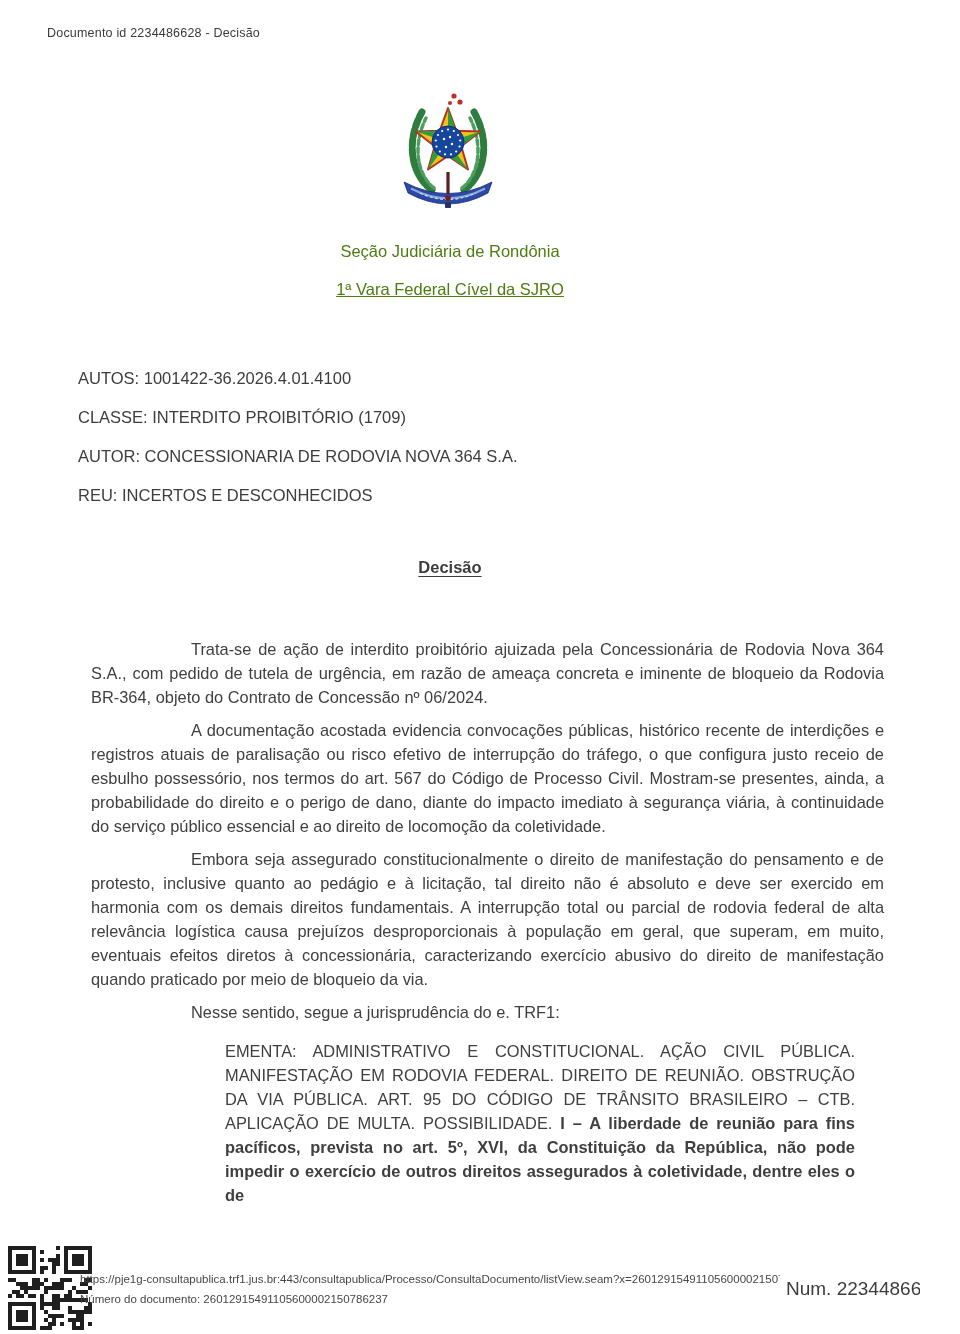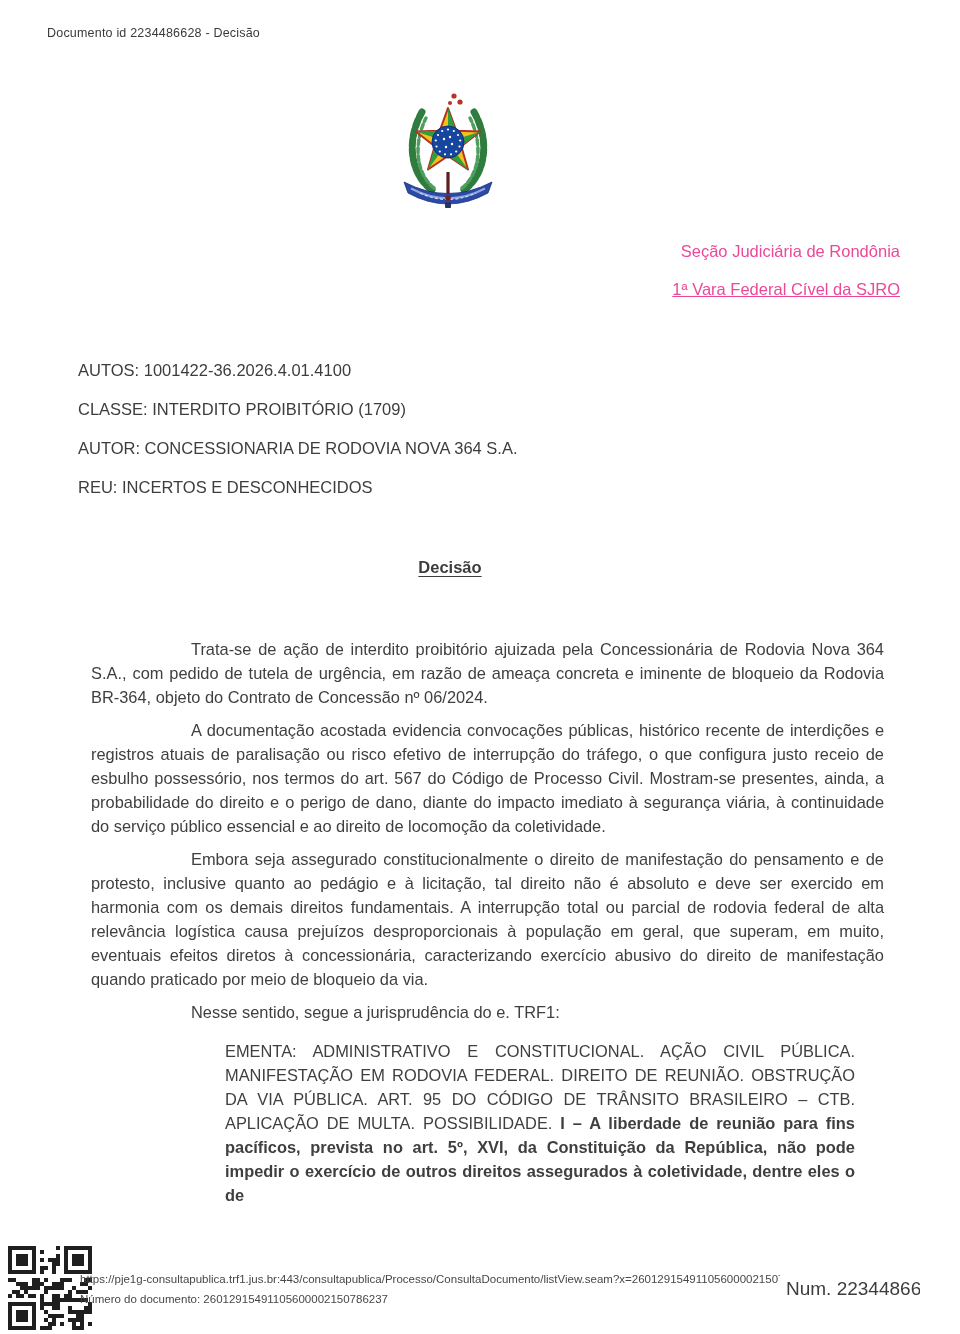--- a/index.html
+++ b/index.html
@@ -16,26 +16,26 @@
     overflow:hidden;
   }
   .doc-id {
     position:absolute; left:47px; top:26px;
     font-size:12.5px; letter-spacing:.2px; color:#3a3a3a;
   }
   .emblem { position:absolute; left:398px; top:90px; width:100px; height:122px; }
   .emblem svg { width:100%; height:100%; display:block; }
   .court {
     position:absolute; left:0; width:900px;
-    text-align:right; font-size:16.5px; color:#ec4899;
+    text-align:center; font-size:16.5px; color:#4d7c0f;
   }
   .court.l1 { top:242px; }
   .court.l2 { top:280px;text-decoration:underline; }
   .case-info {
-    position:absolute; left:78px; top:361px;
+    position:absolute; left:78px; top:369px;
     font-size:16.5px; color:#3d3d3d;
   }
   .case-info > div { margin-bottom:21px; line-height:18px; }
   .decision-title {
     position:absolute; left:0; top:558px; width:900px;
     text-align:center; font-size:16.5px; font-weight:bold;
     text-decoration:underline; text-underline-offset:3px;
   }
   .body-text {
     position:absolute; left:78px; top:637px; width:806px;

